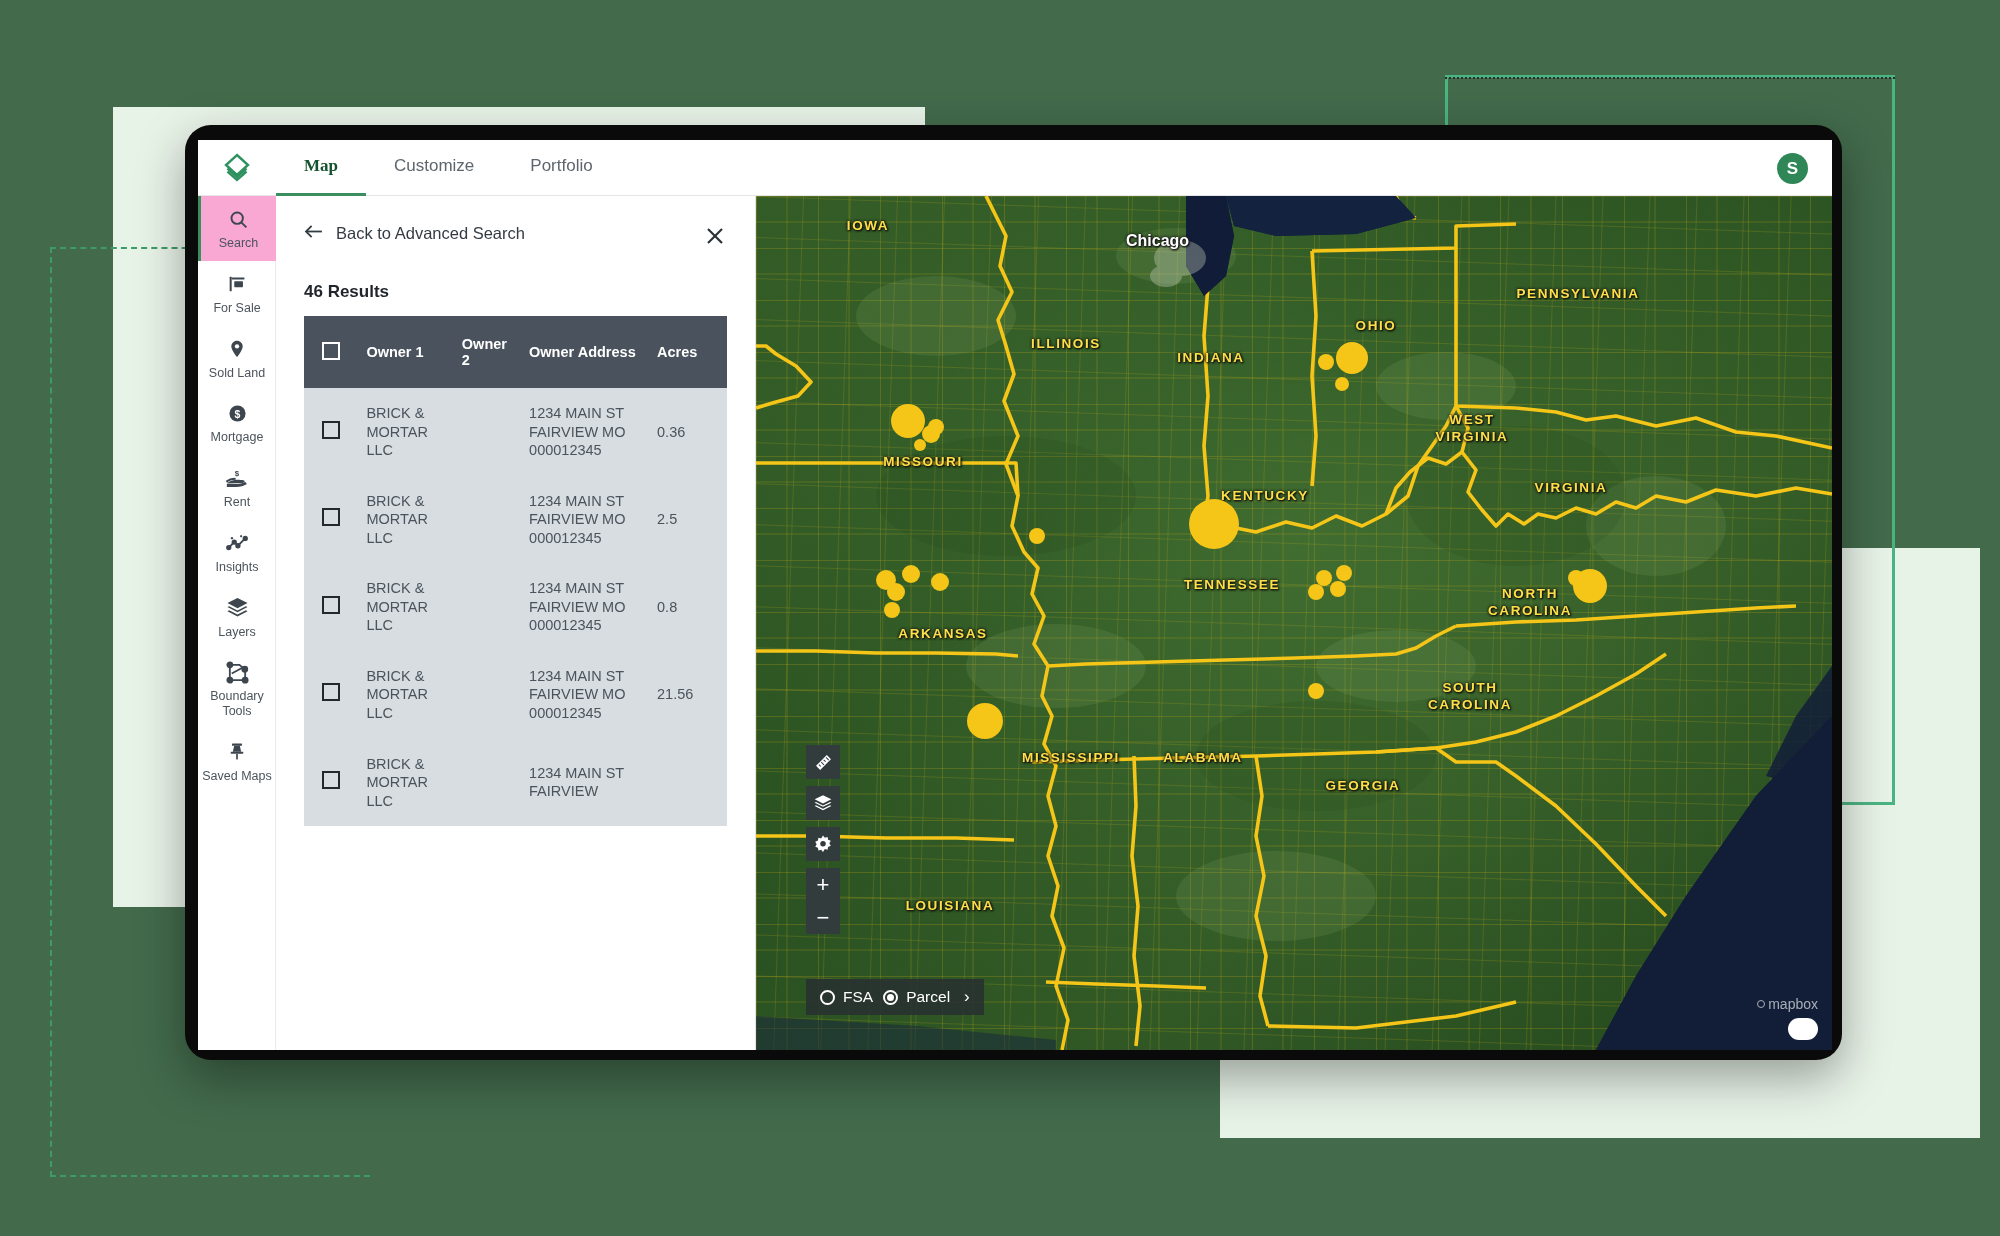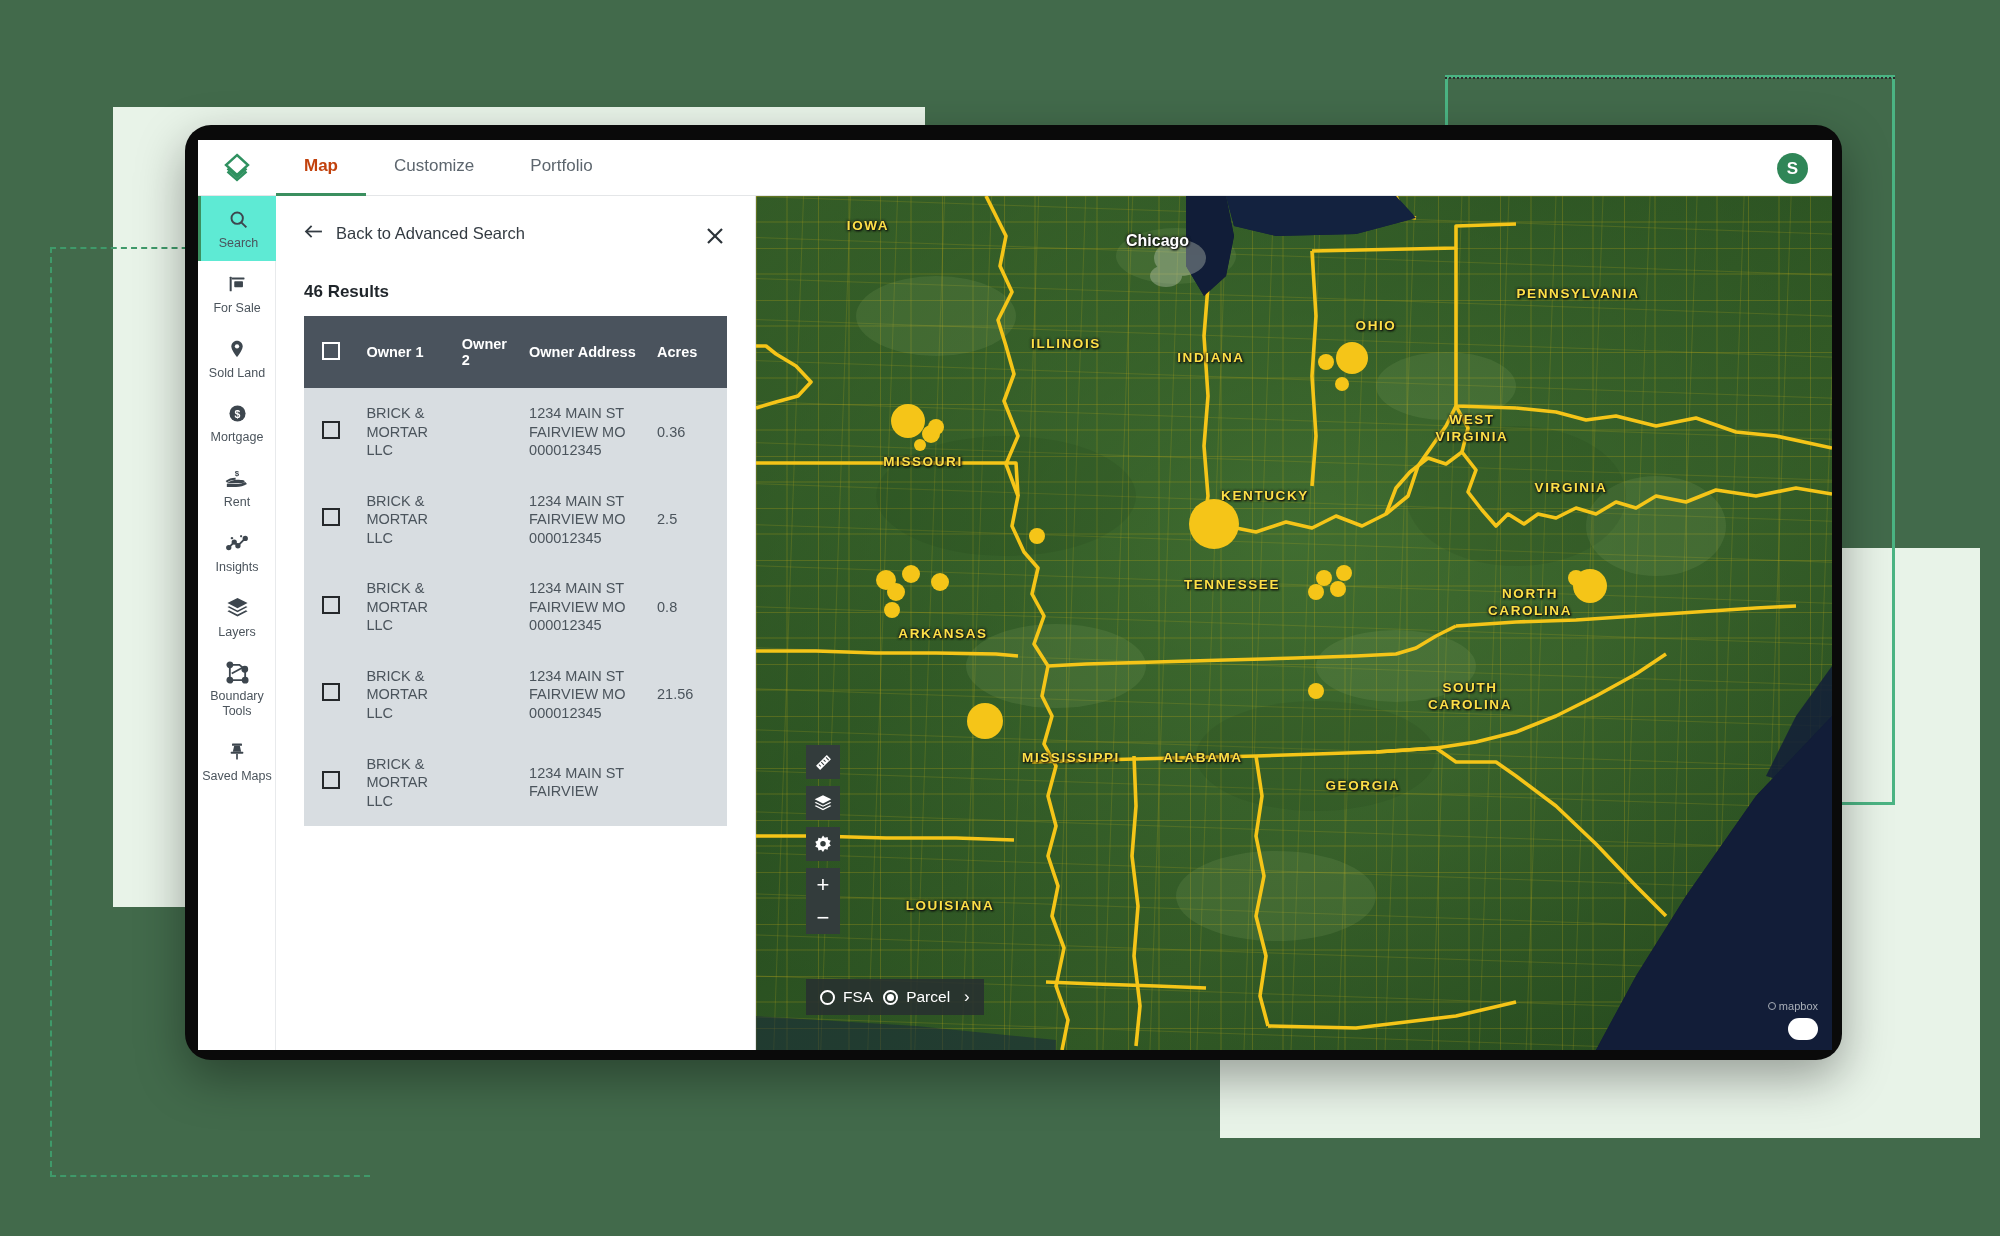--- a/index.html
+++ b/index.html
@@ -63,41 +63,41 @@
     border-bottom: 1px solid #e4e6e8;
     display: flex; align-items: center;
   }
   .logo { width: 78px; display:flex; align-items:center; justify-content:center; }
   .tabs { display: flex; align-items: stretch; height: 56px; }
   .tab {
     display: flex; align-items: center; padding: 0 28px;
     font-size: 17px; color: #5d666e; height: 56px;
     border-bottom: 3px solid transparent; cursor: pointer;
   }
-  .tab.active { color: #c2410c; font-weight: bold; border-bottom-color: #3b8f5f; }
+  .tab.active { color: #14532d; font-weight: bold; border-bottom-color: #3b8f5f; font-family: Liberation Serif, serif; }
   .avatar {
     position: absolute; right: 24px; top: 13px;
     width: 31px; height: 31px; border-radius: 50%;
     background: #2f8657; color: #fff;
     display:flex; align-items:center; justify-content:center;
     font-size: 17px; font-weight: bold;
   }
 
   
   .rail {
     position: absolute; left: 0; top: 56px;
     width: 78px; height: 854px;
     background: #fff; border-right: 1px solid #e8eaec;
   }
   .rail-item {
     width: 78px; padding: 12px 4px 10px;
     display:flex; flex-direction: column; align-items:center; gap:6px;
     cursor: pointer;
   }
-  .rail-item.active { background: #5eead4; border-left: 3px solid #3b8f5f; }
+  .rail-item.active { background: #f9a8d4; border-left: 3px solid #3b8f5f; }
   .rail-item .ic { height: 22px; display:flex; align-items:center; justify-content:center; }
   .rail-item .lbl {
     font-size: 12.5px; color: #4b545c; text-align:center; line-height: 1.18;
   }
 
   
   .panel {
     position: absolute; left: 78px; top: 56px;
     width: 480px; height: 854px;
     background: #fff; border-right: 1px solid #e3e5e7;
@@ -193,21 +193,21 @@
     color:#fff; font-size: 15.5px;
   }
   .toggle-opt { display:flex; align-items:center; gap:8px; cursor:pointer; }
   .radio-o { width:15px;height:15px;border:2.5px solid #fff;border-radius:50%; }
   .radio-f { width:15px;height:15px;border:2.5px solid #fff;border-radius:50%;
              display:flex;align-items:center;justify-content:center; }
   .radio-f i { width:7px;height:7px;background:#fff;border-radius:50%; display:block;}
   .chev { font-size: 17px; margin-left: 4px; cursor:pointer; }
   .attrib {
     position:absolute; right: 14px; bottom: 38px;
-    color:#cdd2d6; font-size: 11px; display:flex; align-items:center; gap:3px;
+    color:#cdd2d6; font-size: 14px; display:flex; align-items:center; gap:3px;
     opacity:.8;
   }
   .attrib .m-dot { width:8px;height:8px;border:1.3px solid #cdd2d6;border-radius:50%; }
   .map-fab {
     position:absolute; right: 14px; bottom: 10px;
     width: 30px; height: 22px; background:#fff; border-radius: 16px;
   }
 </style>
 </head>
 <body>

